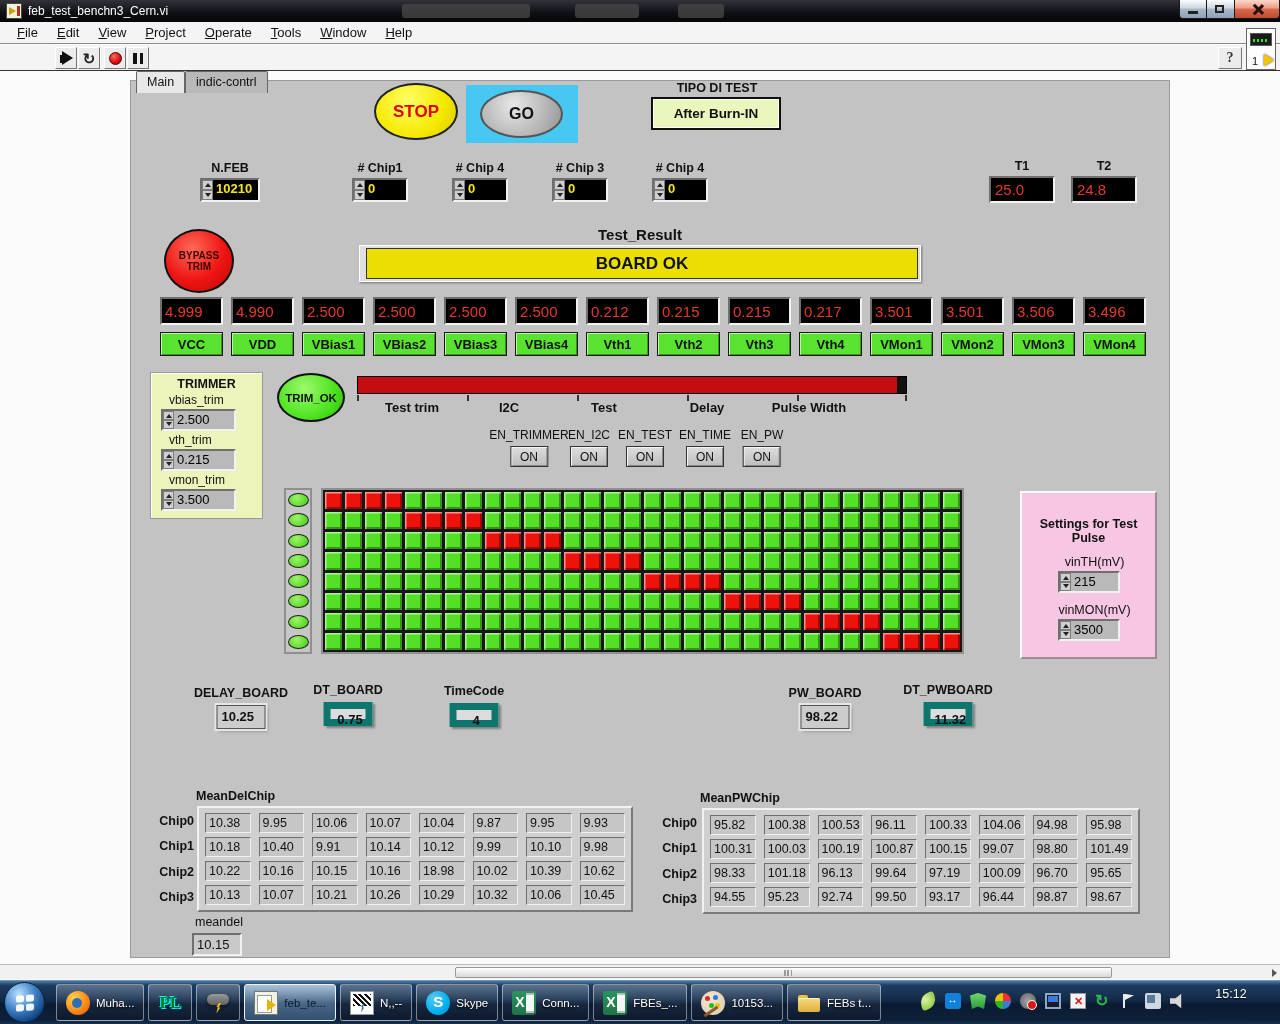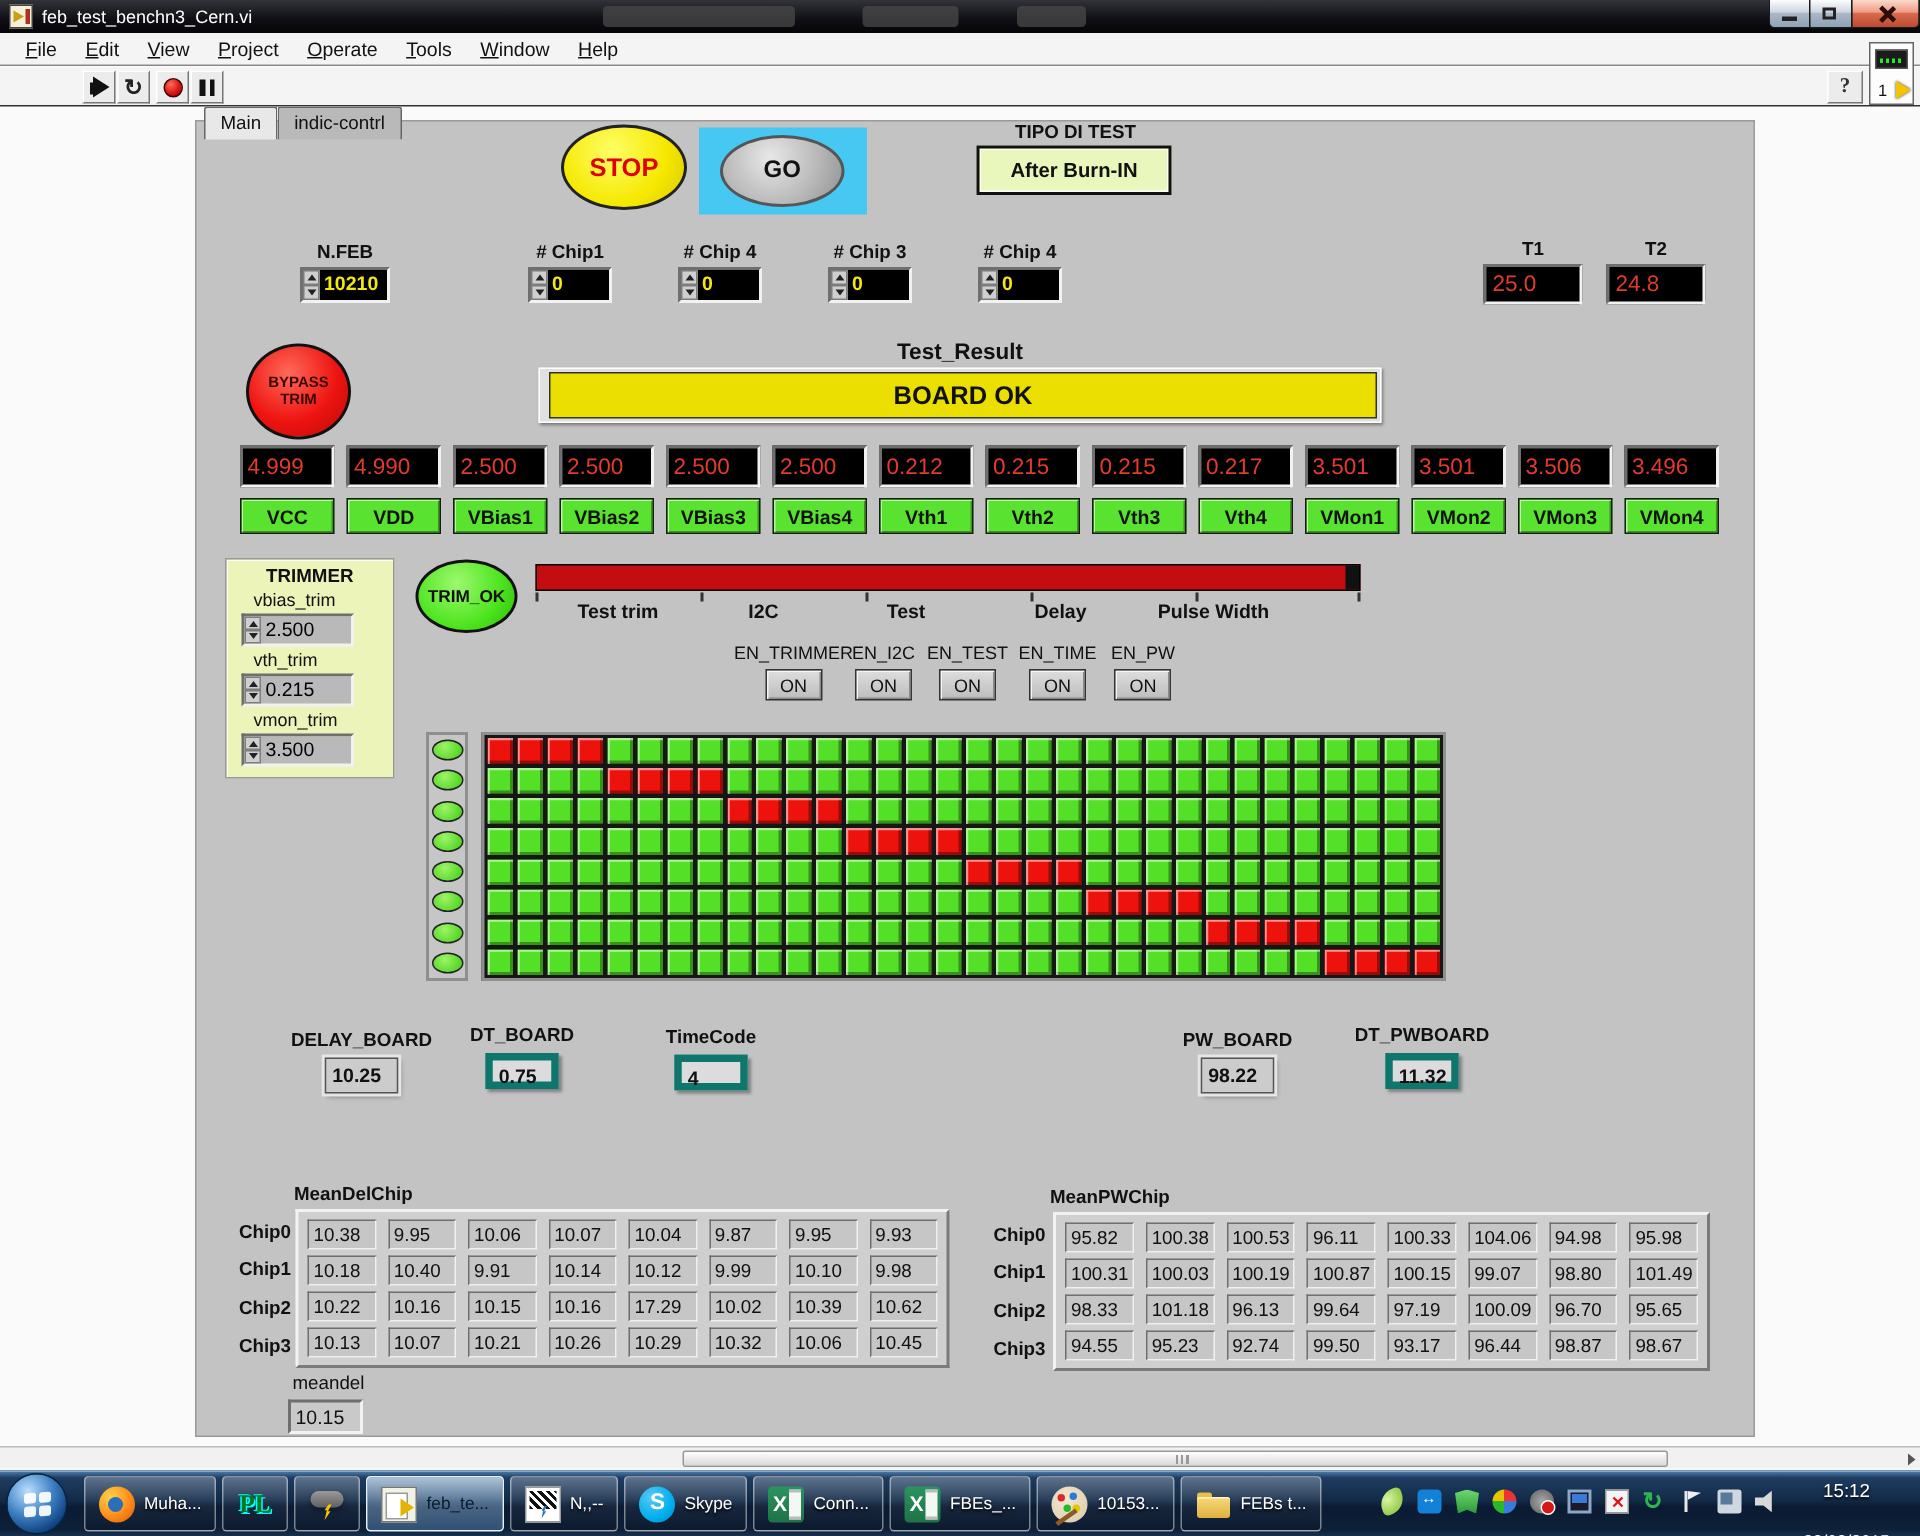--- a/index.html
+++ b/index.html
@@ -151,21 +151,21 @@
     border:2px solid #8f8f8f;display:grid;grid-template-columns:repeat(32,1fr);gap:3px;padding:2px;}
   .led{box-shadow:inset 1.5px 1.5px 0 rgba(255,255,255,.55), inset -2px -2px 0 rgba(0,0,0,.35);}
   .led.g{background:#53e026;} .led.r{background:#ed120c;}
 
   
   .stat{position:absolute;}
   .stat-label{font-size:12.5px;font-weight:bold;color:#111;white-space:nowrap;transform:translateX(-50%);position:absolute;top:0;left:50%;}
   .stat-box{position:absolute;top:19px;left:50%;transform:translateX(-50%);width:49px;height:24px;
     font-size:13px;font-weight:bold;color:#111;padding:3px 0 0 4px;}
   .stat.framed .stat-box{background:#ccc;border:1px solid #555;box-shadow:0 0 0 2px #e6e6e6,2px 2px 3px rgba(0,0,0,.35);}
-  .stat.flat .stat-box{background:#dcdcdc;border:5px solid #0f766e;box-shadow:2px 2px 2px rgba(0,0,0,.35);font-weight:bold;}
+  .stat.flat .stat-box{background:#dcdcdc;border:7px solid #0f766e;box-shadow:2px 2px 2px rgba(0,0,0,.35);font-weight:bold;text-align:center;}
   .stat.s0{left:193px;top:686px;width:96px;} .stat.s1{left:318px;top:683px;width:60px;}
   .stat.s2{left:443px;top:684px;width:62px;} .stat.s3{left:797px;top:686px;width:56px;}
   .stat.s4{left:902px;top:683px;width:92px;}
 
   
   .mean-title{position:absolute;font-size:12.5px;font-weight:bold;color:#111;}
   .mt-del-title{left:196px;top:789px;} .mt-pw-title{left:700px;top:791px;}
   .mean-box{position:absolute;background:#cfcfcf;border:2px solid;border-color:#f2f2f2 #7a7a7a #7a7a7a #f2f2f2;
     display:grid;grid-template-columns:repeat(8,1fr);column-gap:8px;row-gap:4px;padding:5px 6px;}
   .mean-del{left:197px;top:806px;width:436px;height:106px;}
@@ -802,20 +802,45 @@
       <div class="led g"></div>
       <div class="led g"></div>
       <div class="led g"></div>
       <div class="led g"></div>
       <div class="led r"></div>
       <div class="led r"></div>
       <div class="led r"></div>
       <div class="led r"></div>
     </div>
 
+  <div class="pulse-panel">
+    <div class="pulse-title">Settings for Test Pulse</div>
+    <div id="pulse-fields">
+        <div class="pulse-field">
+          <div class="f-label">vinTH(mV)</div>
+          <div class="spin">
+            <div class="spin-btns">
+              <div class="sb up"></div>
+              <div class="sb dn"></div>
+            </div>
+            <div class="spin-field gray">215</div>
+          </div>
+        </div>
+        <div class="pulse-field">
+          <div class="f-label">vinMON(mV)</div>
+          <div class="spin">
+            <div class="spin-btns">
+              <div class="sb up"></div>
+              <div class="sb dn"></div>
+            </div>
+            <div class="spin-field gray">3500</div>
+          </div>
+        </div>
+      </div>
+  </div>
 
   <div id="stats">
       <div class="stat s0 framed">
         <div class="stat-label">DELAY_BOARD</div>
         <div class="stat-box">10.25</div>
       </div>
       <div class="stat s1 flat">
         <div class="stat-label">DT_BOARD</div>
         <div class="stat-box">0.75</div>
       </div>
@@ -854,21 +879,21 @@
       <div class="cell">9.91</div>
       <div class="cell">10.14</div>
       <div class="cell">10.12</div>
       <div class="cell">9.99</div>
       <div class="cell">10.10</div>
       <div class="cell">9.98</div>
       <div class="cell">10.22</div>
       <div class="cell">10.16</div>
       <div class="cell">10.15</div>
       <div class="cell">10.16</div>
-      <div class="cell">17.29</div>
+      <div class="cell">18.98</div>
       <div class="cell">10.02</div>
       <div class="cell">10.39</div>
       <div class="cell">10.62</div>
       <div class="cell">10.13</div>
       <div class="cell">10.07</div>
       <div class="cell">10.21</div>
       <div class="cell">10.26</div>
       <div class="cell">10.29</div>
       <div class="cell">10.32</div>
       <div class="cell">10.06</div>

